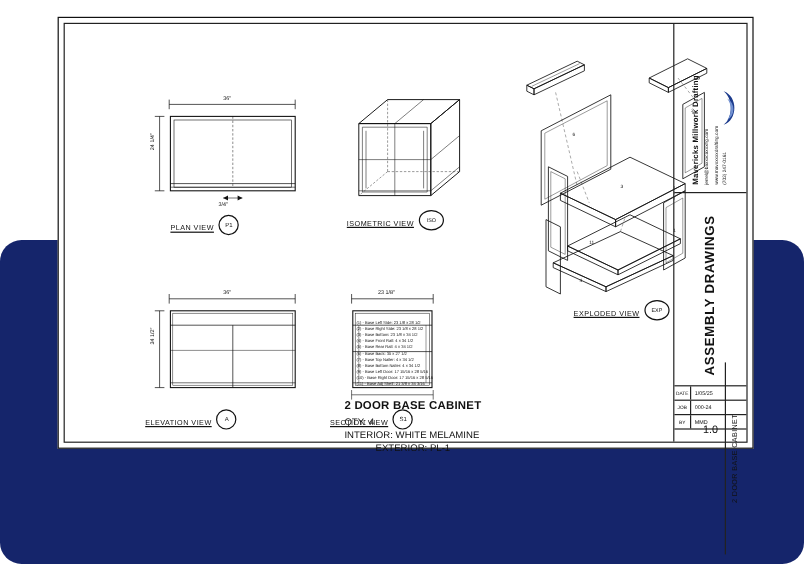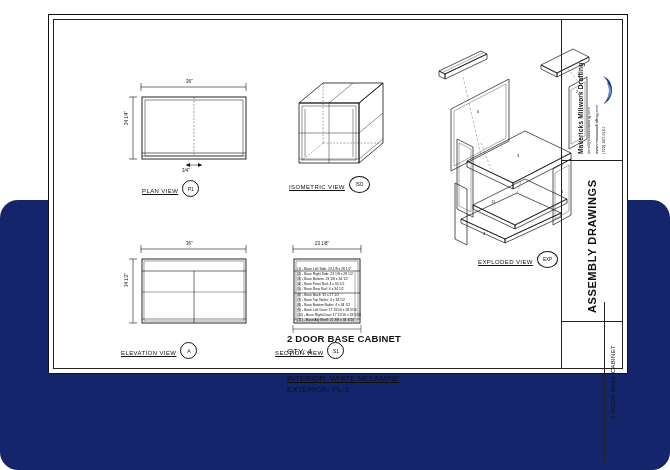--- a/index.html
+++ b/index.html
@@ -109,22 +109,22 @@
     font-size:3.4px;line-height:1.5;color:#111;
   }
   .partslist div{white-space:nowrap;}
 
   
   .caption{
     position:absolute;left:238px;top:318px;color:#111;
   }
   .caption .c1{font-size:9.5px;font-weight:bold;letter-spacing:.2px;}
   .caption .c2{font-size:8px;margin-top:3px;}
-  .caption .c3{font-size:8px;margin-top:18px;text-decoration:underline;}
-  .caption .c4{font-size:8px;margin-top:2px;}
+  .caption .c3{font-size:8px;margin-top:2px;}
+  .caption .c4{font-size:8px;margin-top:2px;text-align:center;}
 
   svg{display:block;}
 </style>
 </head>
 <body>
 
 <div class="root">
 
   <div class="blue-panel"></div>
 
@@ -338,16 +338,31 @@
       <div class="tb-title">
         <div class="vwrap">
           <div class="tb-title-main">ASSEMBLY DRAWINGS</div>
         </div>
         <div class="tb-title-divider"></div>
         <div class="tb-title-sub2">
           <span>2 DOOR BASE CABINET</span>
         </div>
       </div>
 
+      <div class="tb-rows">
+        <div class="tb-row">
+          <div class="k">DATE</div>
+          <div class="v">1/05/25</div>
+        </div>
+        <div class="tb-row">
+          <div class="k">JOB</div>
+          <div class="v">000-24</div>
+        </div>
+        <div class="tb-row">
+          <div class="k">BY</div>
+          <div class="v">MMD</div>
+        </div>
+        <div class="tb-scale">1.0</div>
+      </div>
 
     </div>
   </div>
 </div>
 
 </body></html>

